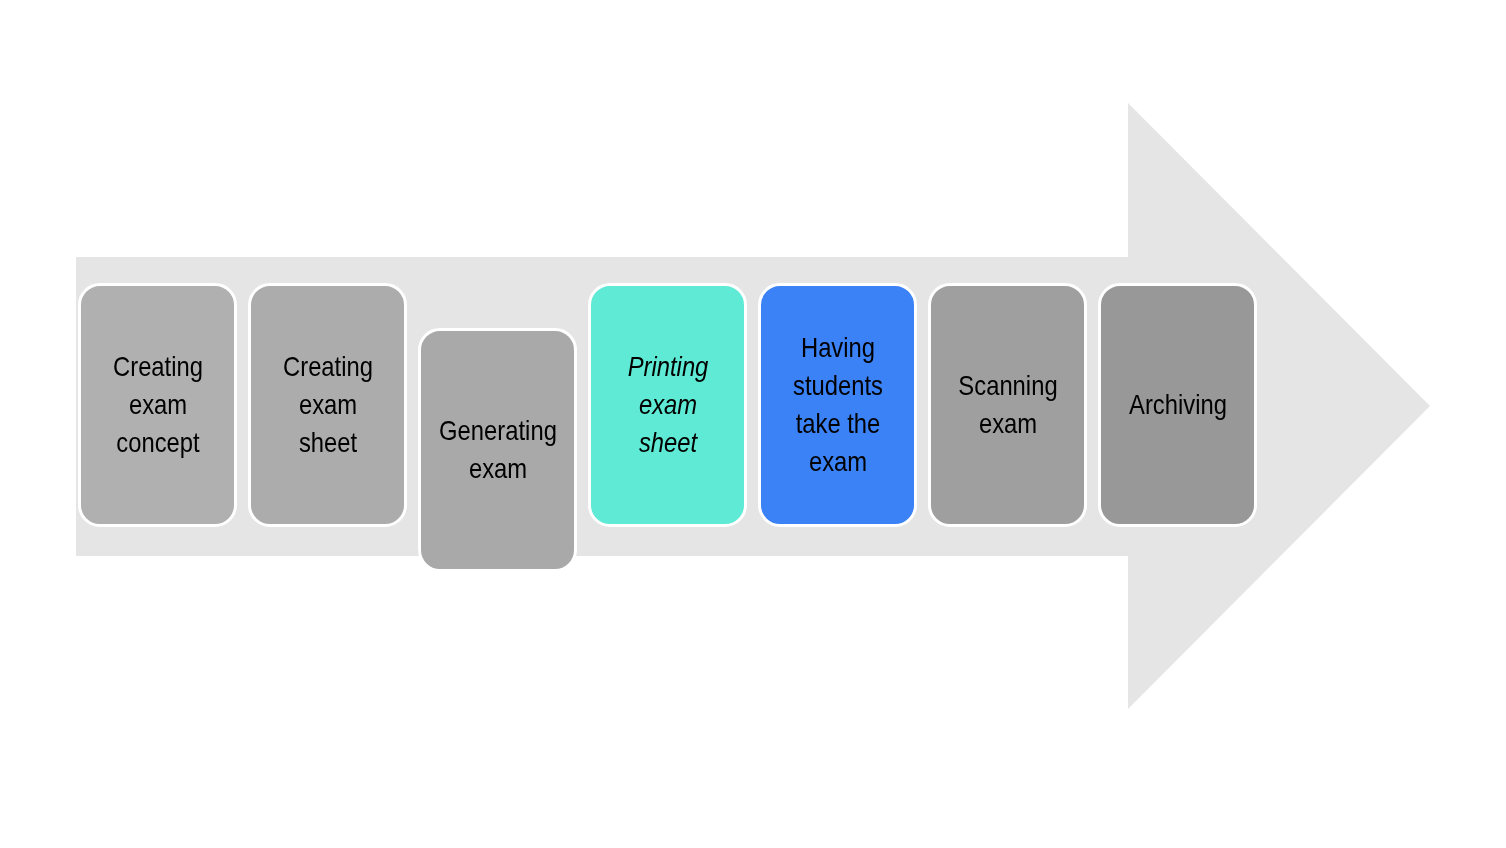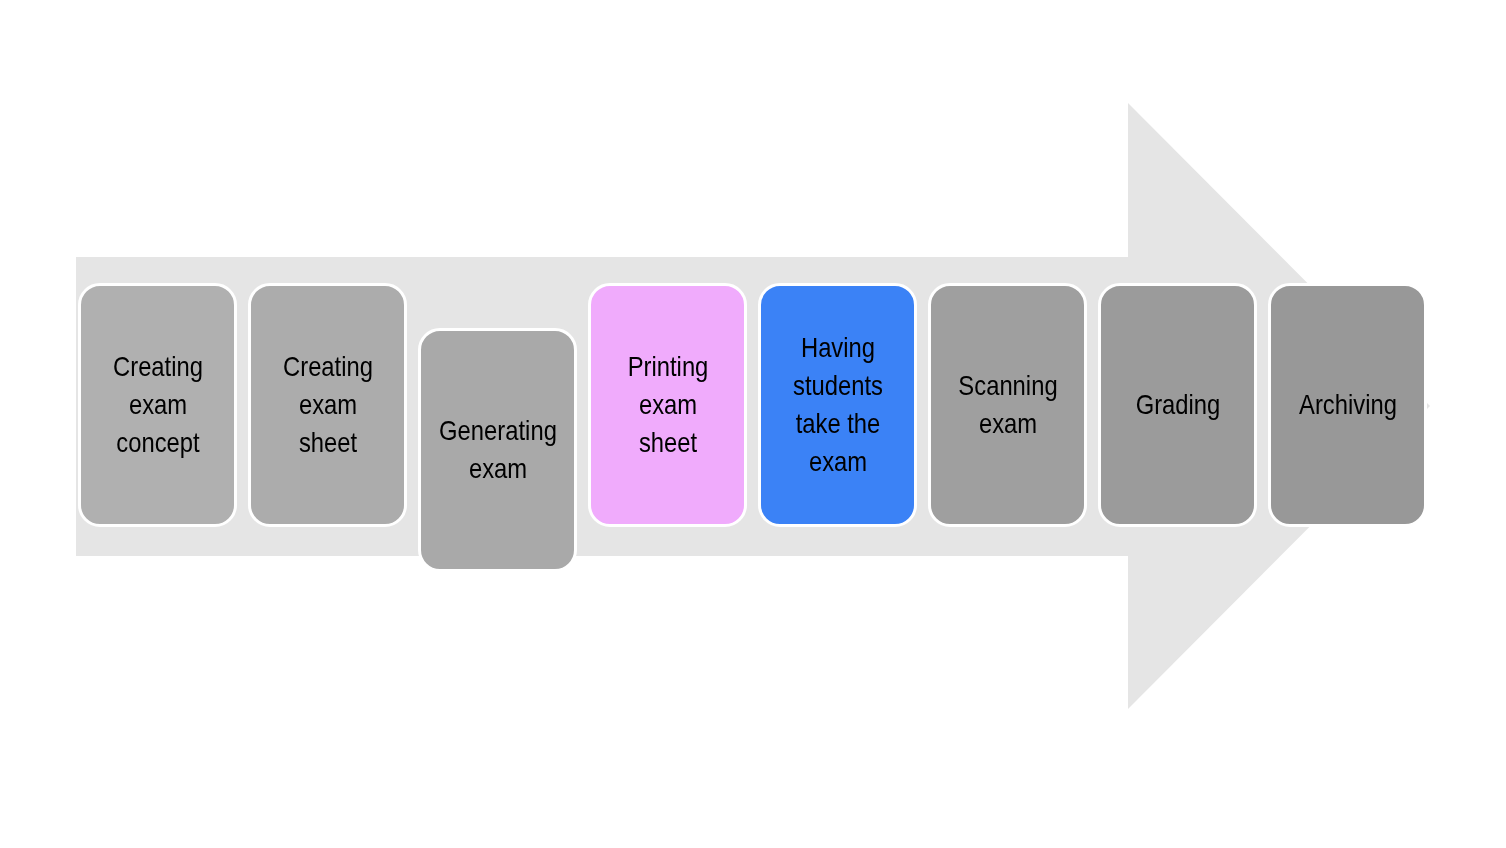--- a/index.html
+++ b/index.html
@@ -82,39 +82,36 @@
     <span class="step-label" style="color: rgb(0, 0, 0);">Creating
 exam
 sheet</span>
   </div>
 
   <div class="step-box" style="background: rgb(169, 169, 169); border-color: rgb(255, 255, 255); margin-top: 45px;">
     <span class="step-label" style="color: rgb(0, 0, 0);">Generating
 exam</span>
   </div>
 
-  <div class="step-box" style="background: #f0abfc; border-color: rgb(255, 255, 255);">
+  <div class="step-box" style="background: #5eead4; border-color: rgb(255, 255, 255); font-style: italic;">
     <span class="step-label" style="color: rgb(0, 0, 0);">Printing
 exam
 sheet</span>
   </div>
 
   <div class="step-box" style="background: #3b82f6; border-color: rgb(255, 255, 255);">
     <span class="step-label" style="color: rgb(0, 0, 0);">Having
 students
 take the
 exam</span>
   </div>
 
   <div class="step-box" style="background: rgb(159, 159, 159); border-color: rgb(255, 255, 255);">
     <span class="step-label" style="color: rgb(0, 0, 0);">Scanning
 exam</span>
   </div>
 
-  <div class="step-box" style="background: rgb(155, 155, 155); border-color: rgb(255, 255, 255);">
-    <span class="step-label" style="color: rgb(0, 0, 0);">Grading</span>
-  </div>
 
   <div class="step-box" style="background: rgb(152, 152, 152); border-color: rgb(255, 255, 255);">
     <span class="step-label" style="color: rgb(0, 0, 0);">Archiving</span>
   </div>
 </div>
 </div>
 
 </body></html>

